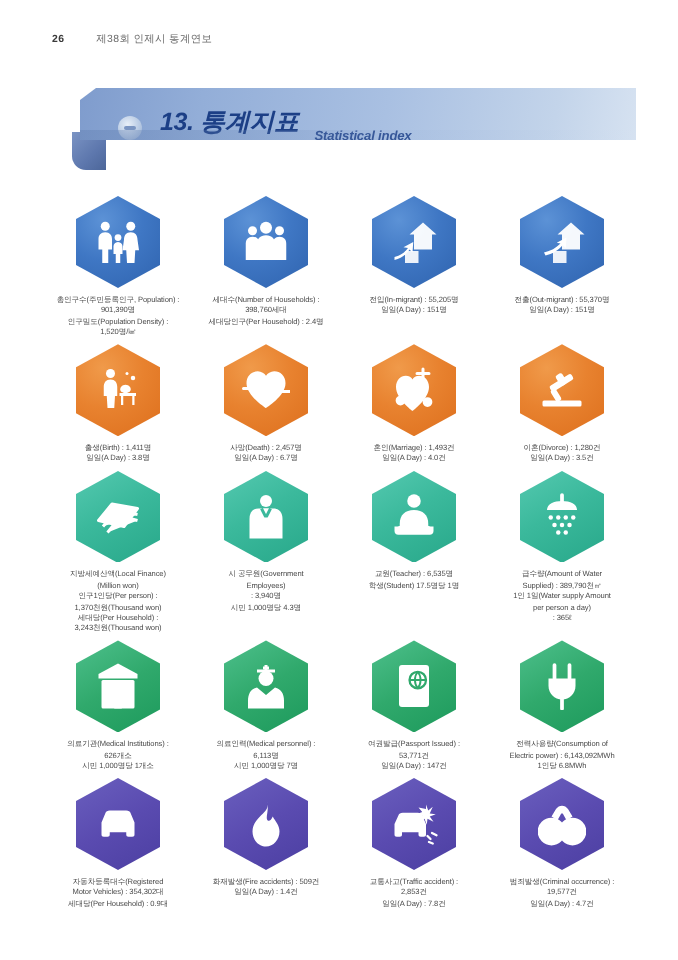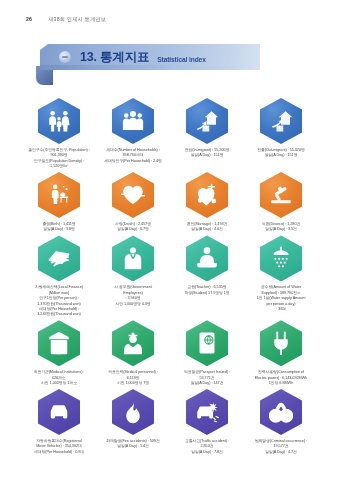--- a/index.html
+++ b/index.html
@@ -38,25 +38,25 @@
     position: absolute;
     left: -4px; top: 22px;
     width: 17px; height: 19px;
     background: linear-gradient(135deg,#7b94c4 0%,#5d77ad 60%,#4c6699 100%);
     border-radius: 0 0 0 7px;
     z-index: 1;
   }
   .ribbon {
     position: absolute;
     left: 0; top: 0;
-    width: 220px; height: 26px;
+    width: 278px; height: 26px;
     background: linear-gradient(100deg,#7f9ccd 0%,#93aed8 22%,#a9c0e2 55%,#c3d4ea 85%,#d6e2f1 100%);
     clip-path: polygon(8px 0, 100% 0, 100% 100%, 0 100%, 0 6px);
     z-index: 2;
-    display: flex; align-items: center;
+    display: flex; align-items: flex-end; font-style: italic;
   }
   .ribbon::after {
     content:"";
     position:absolute; left:0; bottom:0; width:100%; height:5px;
     background: linear-gradient(100deg,rgba(90,120,170,.35),rgba(150,175,215,.10) 60%,rgba(255,255,255,0));
   }
   .ribbon-bullet {
     width: 12px; height: 12px; margin-left: 19px;
     border-radius: 50%;
     background: radial-gradient(circle at 40% 35%, #e8eff8 0%, #b9cbe4 55%, #93abd0 100%);

